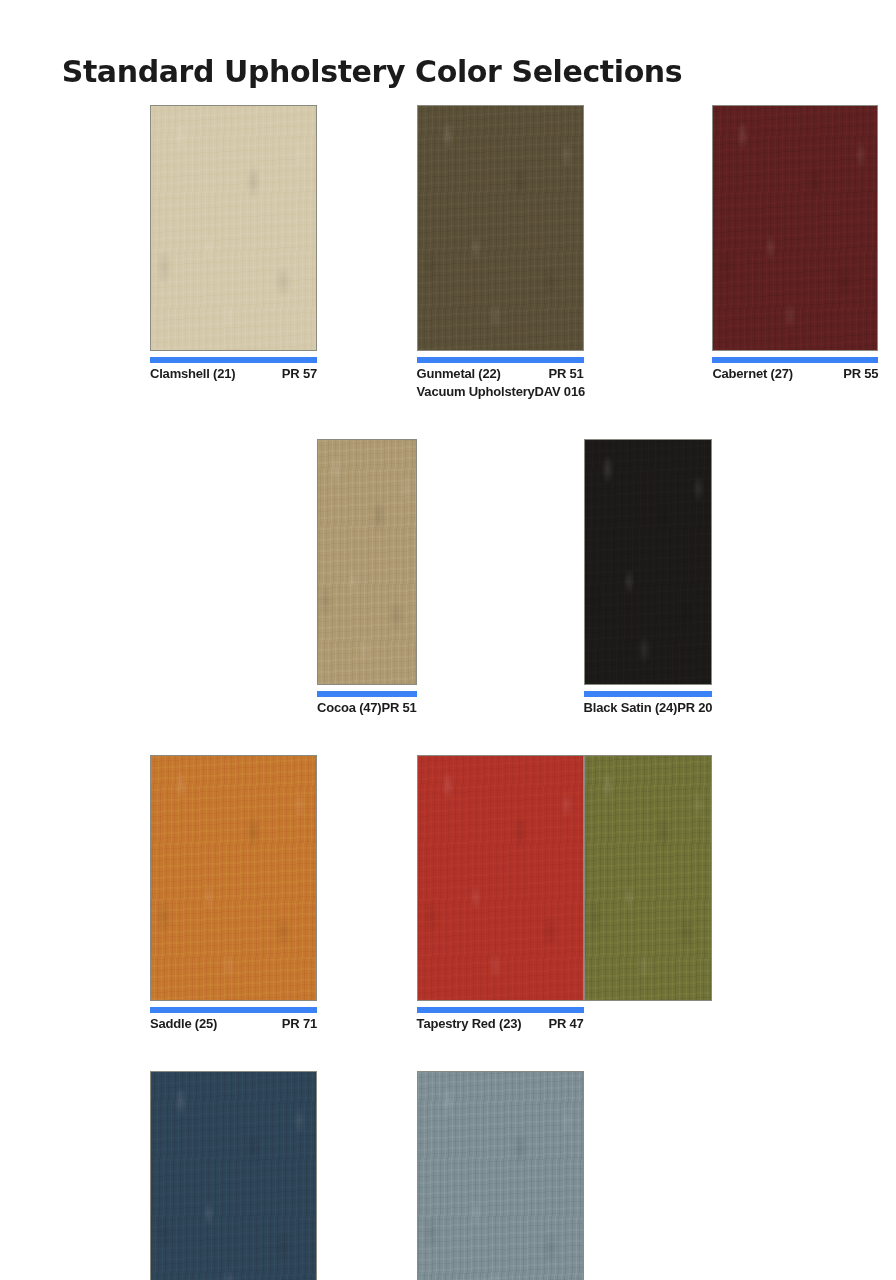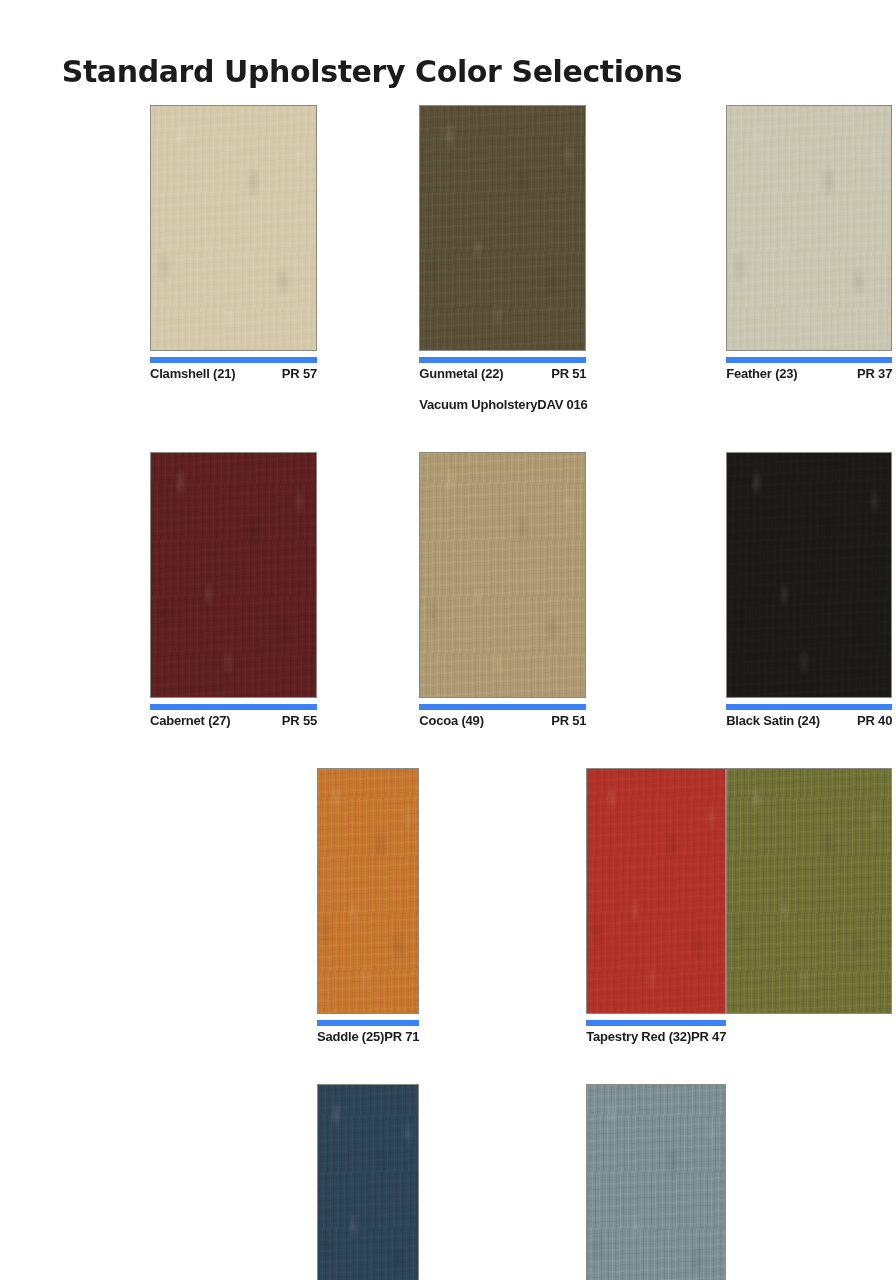--- a/index.html
+++ b/index.html
@@ -127,21 +127,21 @@
   }
   .caption-line .name {
     font-weight: bold;
     letter-spacing: -0.2px;
   }
   .caption-line .code {
     font-weight: bold;
     letter-spacing: -0.2px;
   }
   .caption-line.secondary {
-    margin-top: 15px;
+    margin-top: 2px;
   }
 </style>
 </head>
 <body>
 
 <div class="page">
 
   <h1 class="page-title">Standard Upholstery Color Selections</h1>
 
   <div class="swatch-grid">
@@ -165,80 +165,71 @@
           <span class="code">PR 51</span>
         </div>
         <div class="caption-line secondary">
           <span class="name">Vacuum Upholstery</span>
           <span class="code">DAV 016</span>
         </div>
       </div>
     </div>
     <div class="gutter"></div>
 
-    <div class="swatch-cell">
-      <div class="swatch-chip" style="background-color: rgb(201, 198, 178);"></div>
-      <div class="swatch-caption">
-        <div class="caption-line">
-          <span class="name">Feather (23)</span>
-          <span class="code">PR 37</span>
-        </div>
-      </div>
-    </div>
 
     <div class="swatch-cell">
       <div class="swatch-chip" style="background-color: rgb(94, 32, 32);"></div>
       <div class="swatch-caption">
         <div class="caption-line">
           <span class="name">Cabernet (27)</span>
           <span class="code">PR 55</span>
         </div>
       </div>
     </div>
     <div class="gutter"></div>
 
     <div class="swatch-cell">
       <div class="swatch-chip" style="background-color: rgb(174, 154, 114);"></div>
       <div class="swatch-caption">
         <div class="caption-line">
-          <span class="name">Cocoa (49)</span>
+          <span class="name">Cocoa (47)</span>
           <span class="code">PR 51</span>
         </div>
       </div>
     </div>
     <div class="gutter"></div>
 
 
     <div class="swatch-cell">
       <div class="swatch-chip" style="background-color: rgb(28, 26, 24);"></div>
       <div class="swatch-caption">
         <div class="caption-line">
           <span class="name">Black Satin (24)</span>
-          <span class="code">PR 40</span>
+          <span class="code">PR 20</span>
         </div>
       </div>
     </div>
     <div class="gutter"></div>
 
     <div class="swatch-cell">
       <div class="swatch-chip" style="background-color: rgb(197, 119, 47);"></div>
       <div class="swatch-caption">
         <div class="caption-line">
           <span class="name">Saddle (25)</span>
           <span class="code">PR 71</span>
         </div>
       </div>
     </div>
     <div class="gutter"></div>
 
     <div class="swatch-cell">
       <div class="swatch-chip" style="background-color: rgb(176, 50, 40);"></div>
       <div class="swatch-caption">
         <div class="caption-line">
-          <span class="name">Tapestry Red (32)</span>
+          <span class="name">Tapestry Red (23)</span>
           <span class="code">PR 47</span>
         </div>
       </div>
     </div>
 
     <div class="swatch-cell row-last">
       <div class="swatch-chip" style="background-color: rgb(111, 113, 55);"></div>
 
     </div>
     <div class="gutter"></div>

